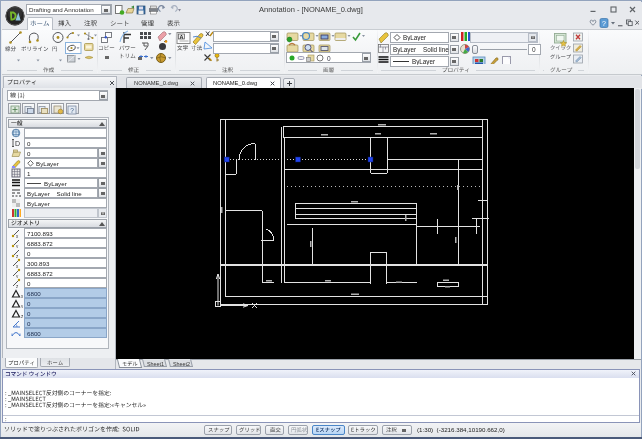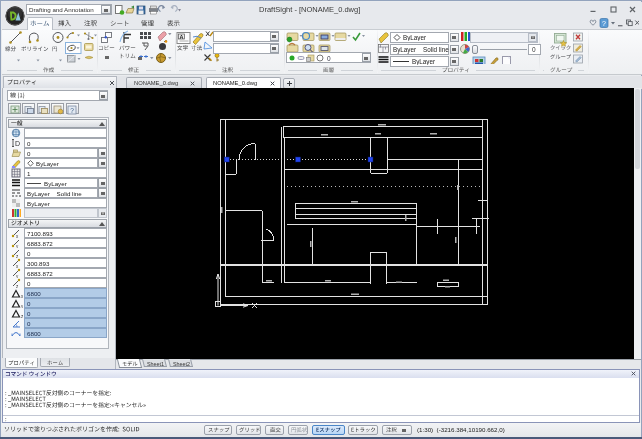--- a/index.html
+++ b/index.html
@@ -33,21 +33,21 @@
       <rect x="23.5" y="5.5" width="5" height="3.5" fill="#eee"></rect>
 <rect x="34" y="3" width="9" height="4" fill="#7d8188"></rect>
       <rect x="35.5" y="1" width="6" height="2.5" fill="#ddd" stroke="#666" stroke-width="0.5"></rect>
       <rect x="35.5" y="6.5" width="6" height="2.5" fill="#fff" stroke="#666" stroke-width="0.5"></rect>
 <path d="M45.5 6.5 a3 3 0 1 1 3.7 -4" fill="none" stroke="#7d8aa0" stroke-width="1.3"></path>
       <path d="M47.2 1 l3 1.5 -2.7 1.8 z" fill="#7d8aa0"></path>
 <path d="M60.2 6.5 a3 3 0 1 0 -3.7 -4" fill="none" stroke="#aab3c2" stroke-width="1.3"></path>
       <path d="M58.5 1 l-3 1.5 2.7 1.8 z" fill="#aab3c2"></path>
 <path d="M63 4 l3 0 -1.5 2.5 z" fill="#889"></path>
 </svg>
-<div class="tx" style="left:258px;top:3.5px;font-size:7.5px;color:#3a3a3a">DraftSight - [NONAME_0.dwg]</div>
+<div class="tx" style="left:258px;top:3.5px;font-size:7.5px;color:#3a3a3a">Annotation - [NONAME_0.dwg]</div>
 <svg class="a" style="left:588px;top:4px" width="50" height="9" viewBox="0 0 50 9">
 <rect x="1.5" y="5.8" width="5" height="1.2" fill="#606468"></rect>
 <rect x="22" y="2" width="5" height="5" fill="none" stroke="#606468" stroke-width="1.1"></rect>
 <path d="M41 2 l5 5 M46 2 l-5 5" stroke="#606468" stroke-width="1.2"></path>
 </svg>
 <div class="a" style="left:1px;top:15px;width:640px;height:12.5px;background:#e7e9ed"></div>
 <div class="a" style="left:26px;top:16px;width:26px;height:12.5px;background:#fbfcfd;border:1px solid #b8bdc5;border-bottom:none;border-radius:2px 2px 0 0;z-index:3"></div>
 <div style="position:absolute;left:29px;top:18.5px;z-index:6">
       <svg width="20" height="7" viewBox="0 0 20 7" style="display:block;overflow:visible">
         <path transform="translate(0,5.72)" d="M2.2 -2.5 1.8 -2.7C1.5 -2.2 1.0 -1.4 0.5 -1.0L1.0 -0.7C1.3 -1.1 1.9 -1.9 2.2 -2.5ZM4.9 -2.7 4.5 -2.5C4.8 -2.0 5.3 -1.2 5.6 -0.7L6.1 -1.0C5.8 -1.5 5.3 -2.3 4.9 -2.7ZM0.7 -4.0V-3.5C0.9 -3.5 1.1 -3.5 1.3 -3.5H3.1V-3.4C3.1 -3.1 3.1 -0.9 3.1 -0.5C3.1 -0.4 3.0 -0.3 2.8 -0.3C2.7 -0.3 2.4 -0.3 2.1 -0.4L2.1 0.1C2.4 0.2 2.8 0.2 3.1 0.2C3.5 0.2 3.6 0.0 3.6 -0.3C3.6 -0.8 3.6 -2.9 3.6 -3.4V-3.5H5.3C5.5 -3.5 5.7 -3.5 5.9 -3.5V-4.0C5.7 -4.0 5.5 -4.0 5.3 -4.0H3.6V-4.6C3.6 -4.8 3.6 -5.0 3.7 -5.1H3.0C3.1 -5.0 3.1 -4.8 3.1 -4.6V-4.0H1.3C1.1 -4.0 0.9 -4.0 0.7 -4.0Z M7.2 -2.8V-2.2C7.4 -2.2 7.7 -2.2 8.1 -2.2C8.6 -2.2 11.1 -2.2 11.6 -2.2C11.9 -2.2 12.2 -2.2 12.3 -2.2V-2.8C12.2 -2.8 12.0 -2.8 11.6 -2.8C11.1 -2.8 8.5 -2.8 8.1 -2.8C7.7 -2.8 7.4 -2.8 7.2 -2.8Z M14.1 -0.7C13.9 -0.7 13.7 -0.7 13.5 -0.7L13.6 -0.1C13.8 -0.1 14.0 -0.2 14.1 -0.2C15.0 -0.3 17.2 -0.5 18.2 -0.6C18.3 -0.3 18.4 -0.0 18.5 0.2L19.1 -0.0C18.8 -0.7 18.1 -2.0 17.6 -2.7L17.1 -2.5C17.4 -2.1 17.7 -1.6 17.9 -1.1C17.2 -1.0 16.0 -0.9 15.0 -0.8C15.3 -1.6 16.0 -3.6 16.2 -4.2C16.3 -4.5 16.3 -4.7 16.4 -4.8L15.7 -5.0C15.7 -4.8 15.7 -4.7 15.6 -4.4C15.4 -3.7 14.8 -1.6 14.4 -0.7Z" fill="#3d5878"></path>

